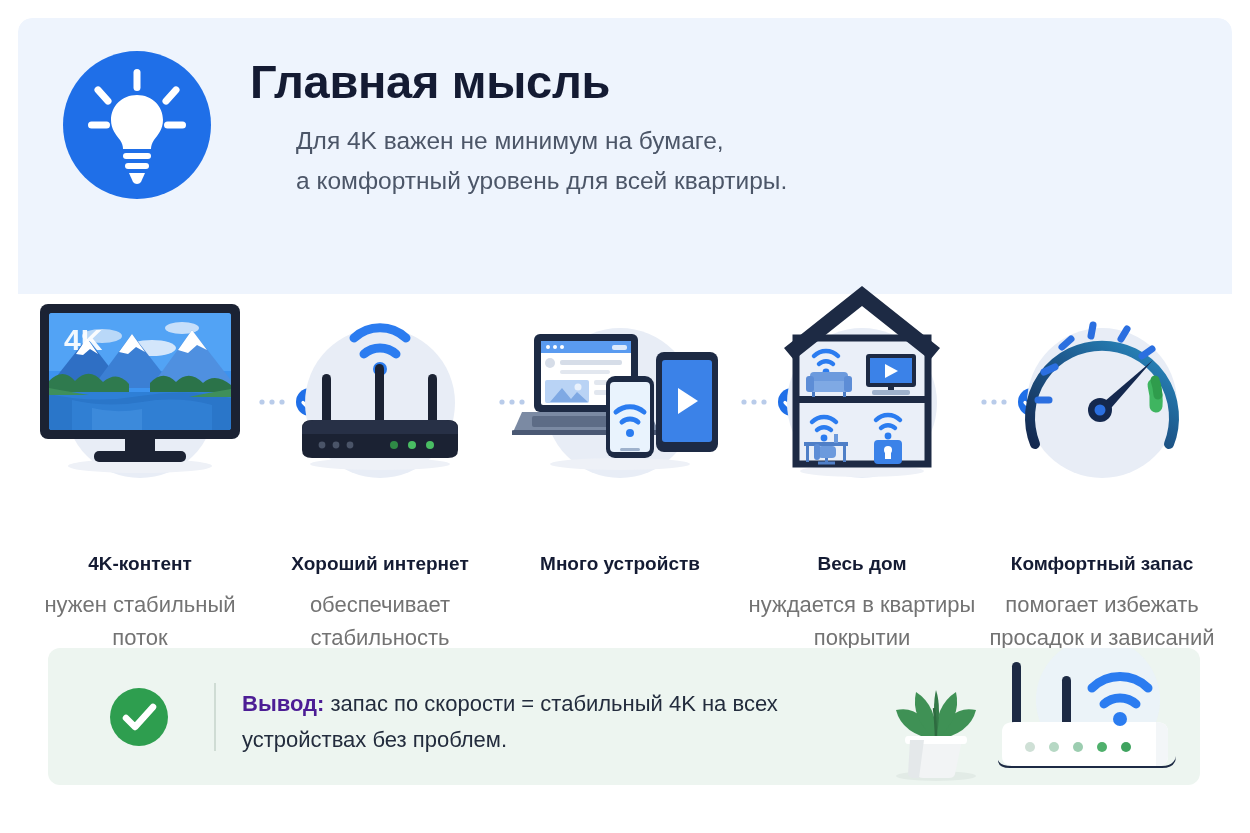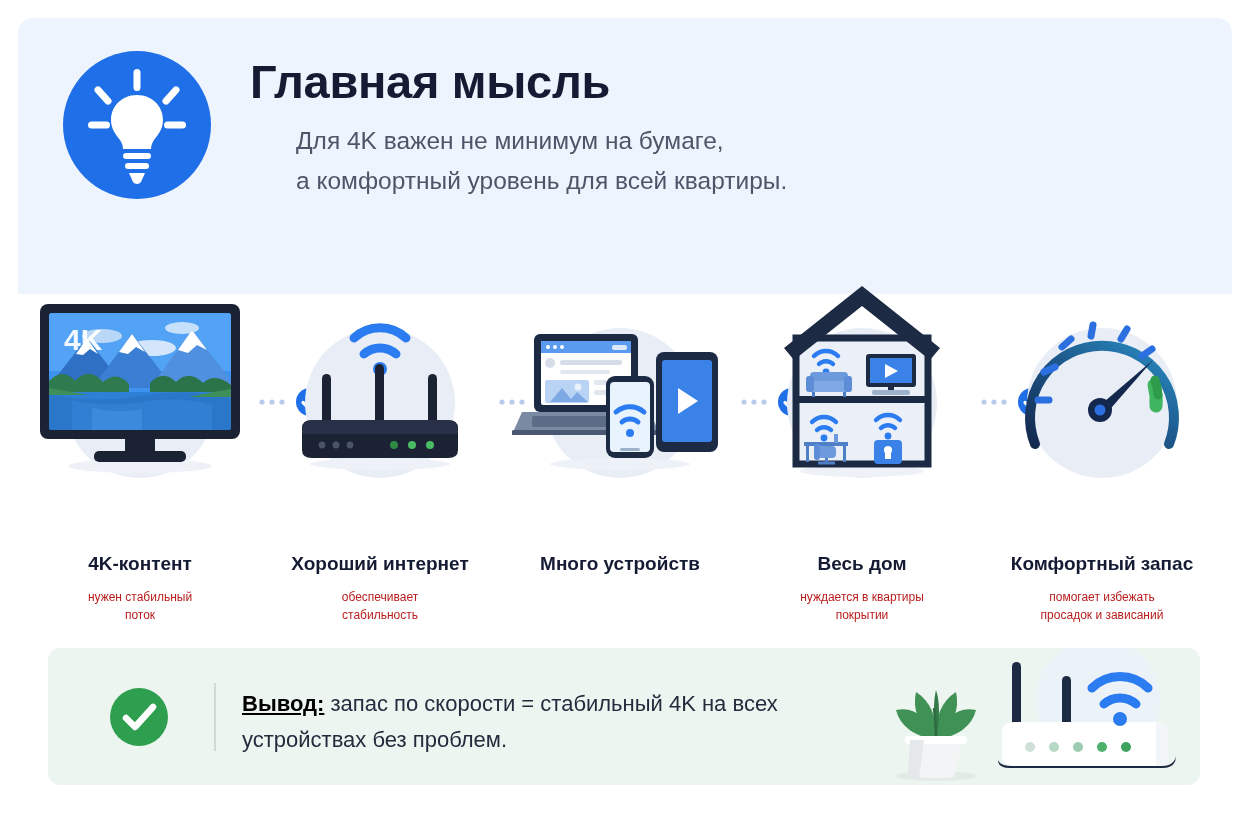--- a/index.html
+++ b/index.html
@@ -54,21 +54,21 @@
     width: 150px; height: 150px; margin-left: -75px;
     border-radius: 50%; background: #e8edf6;
   }
   .step-art svg { position: absolute; left: 0; top: 0; }
   .step-title {
     position: absolute; top: 277px; left: 0; width: 216px;
     text-align: center; font-size: 19px; font-weight: bold; color: #141b33;
   }
   .step-desc {
     position: absolute; top: 312px; left: -14px; width: 244px;
-    text-align: center; font-size: 12px; color: #b91c1c; line-height: 1.52;
+    text-align: center; font-size: 22px; color: #737373; line-height: 1.52;
     white-space: pre-line;
   }
 
   
   .conn { position: absolute; top: 156px; height: 28px; }
   .conn svg { position: absolute; left: 0; top: 0; }
 
   
   .banner {
     position: absolute; left: 30px; top: 630px;
@@ -82,21 +82,21 @@
   }
   .check-circle svg { position: absolute; left: 0; top: 0; }
   .banner-divider {
     position: absolute; left: 166px; top: 35px;
     width: 2px; height: 68px; background: #cfdcd4;
   }
   .banner-text {
     position: absolute; left: 194px; top: 38px; width: 580px;
     font-size: 22px; color: #232c3d; line-height: 1.62;
   }
-  .banner-text b { font-weight: bold; color: #000000; text-decoration: underline; }
+  .banner-text b { font-weight: bold; color: #4c1d95; }
   .banner-art { position: absolute; right: 0; top: 0; width: 320px; height: 137px; }
   .banner-art svg { position: absolute; left: 0; top: 0; }
 </style>
 </head>
 <body>
 
 <div class="frame">
 
   <div class="header">
 

